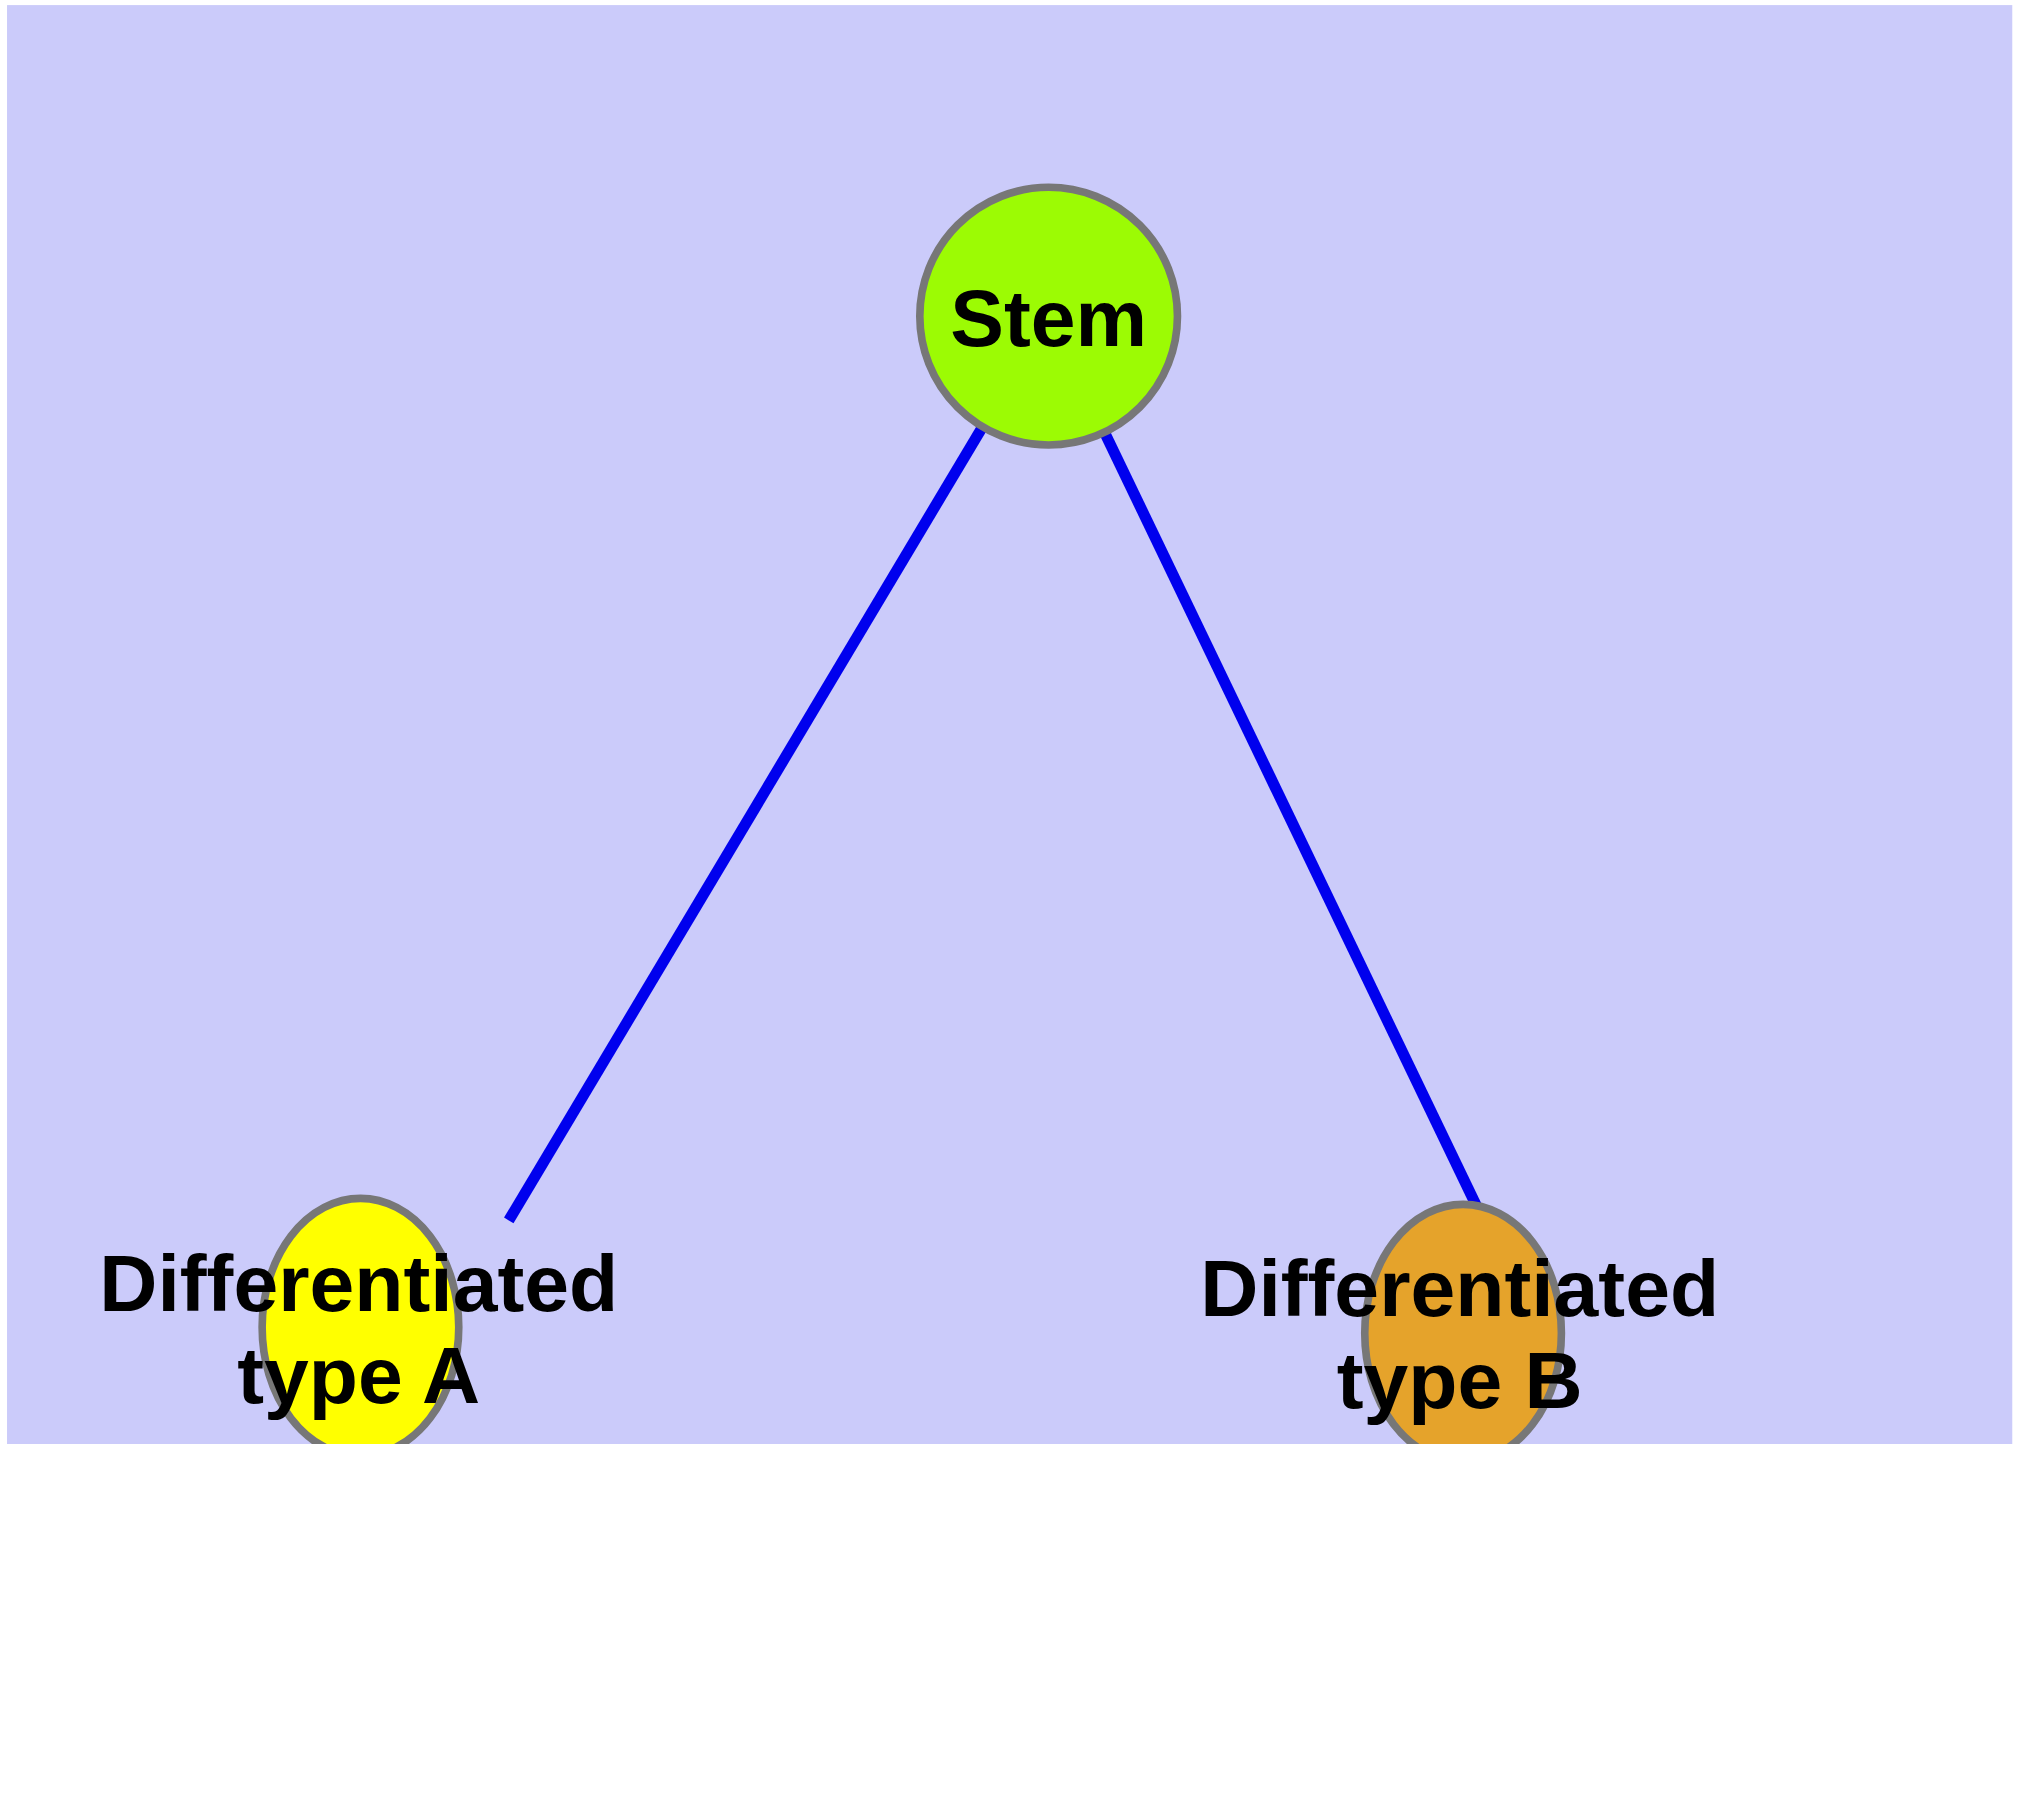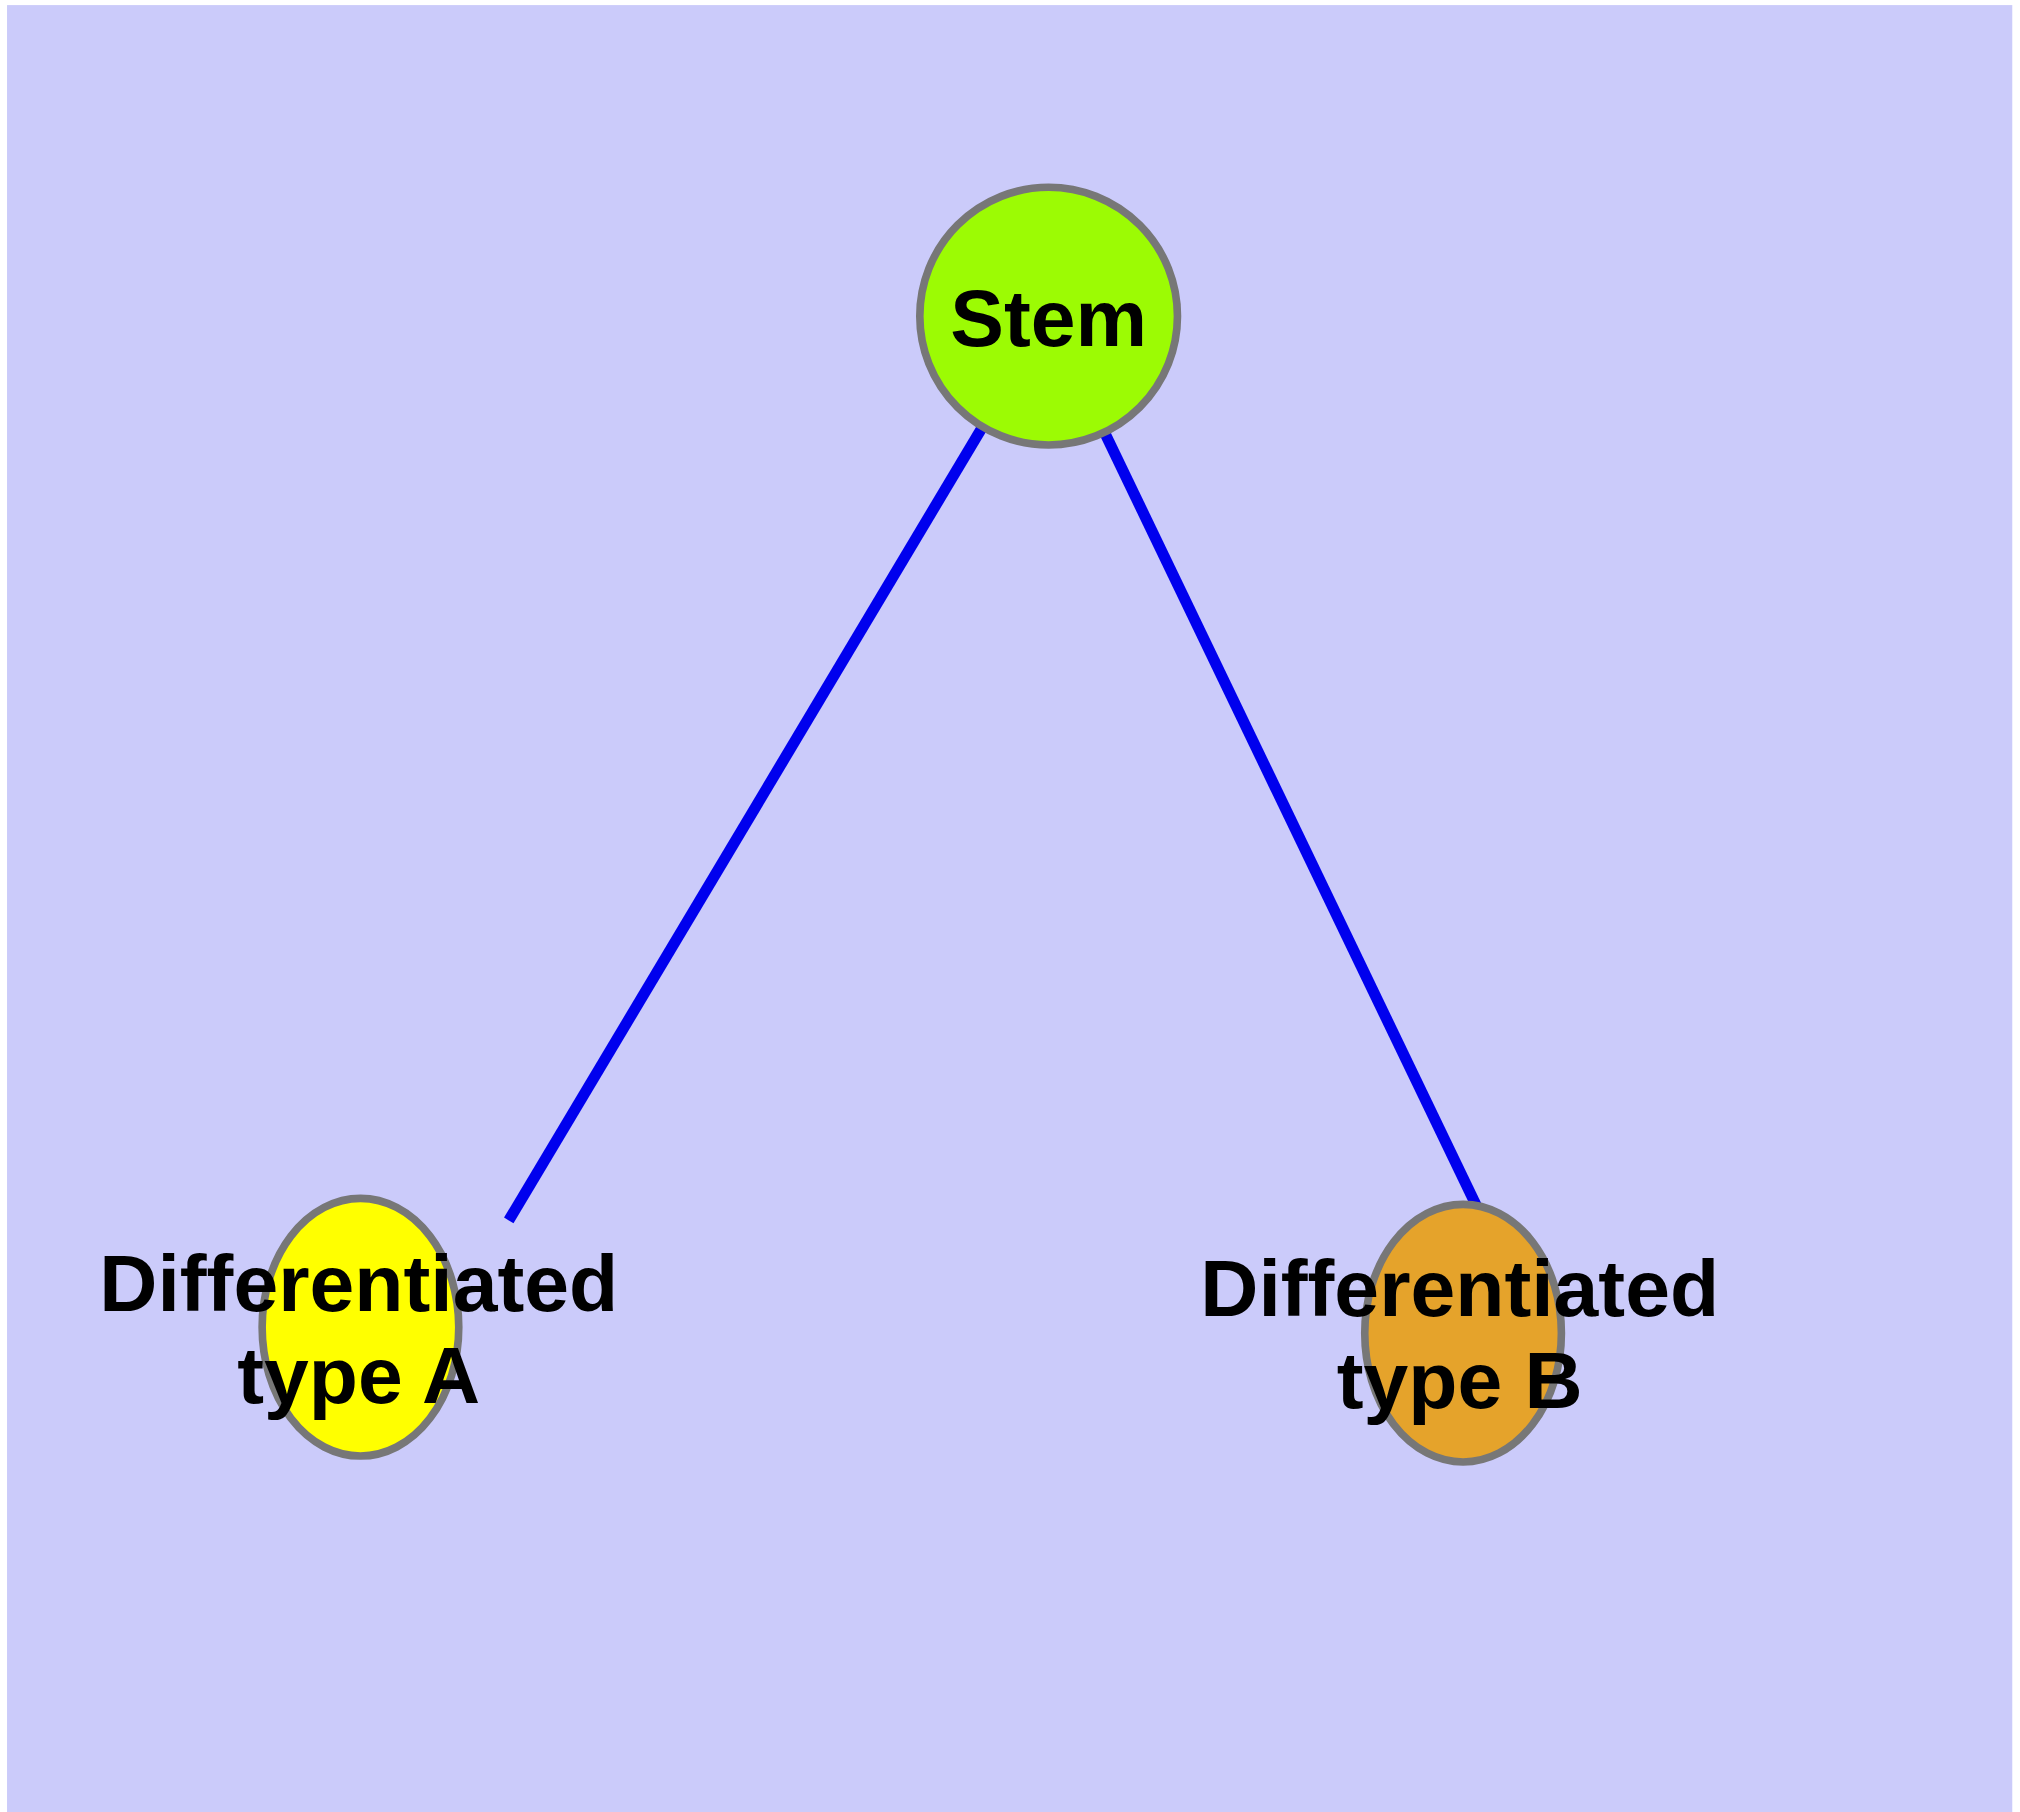--- a/index.html
+++ b/index.html
@@ -3,21 +3,21 @@
 <meta charset="utf-8">
 <style>
   html, body {
     margin: 0;
     padding: 0;
     background: #ffffff;
   }
   #canvas {
     position: relative;
     width: 2021px;
-    height: 1812px;
+    height: 1444px;
     background: #ffffff;
     overflow: hidden;
   }
   #graph-svg {
     position: absolute;
     left: 0;
     top: 0;
     width: 2021px;
     height: 1812px;
     display: block;

